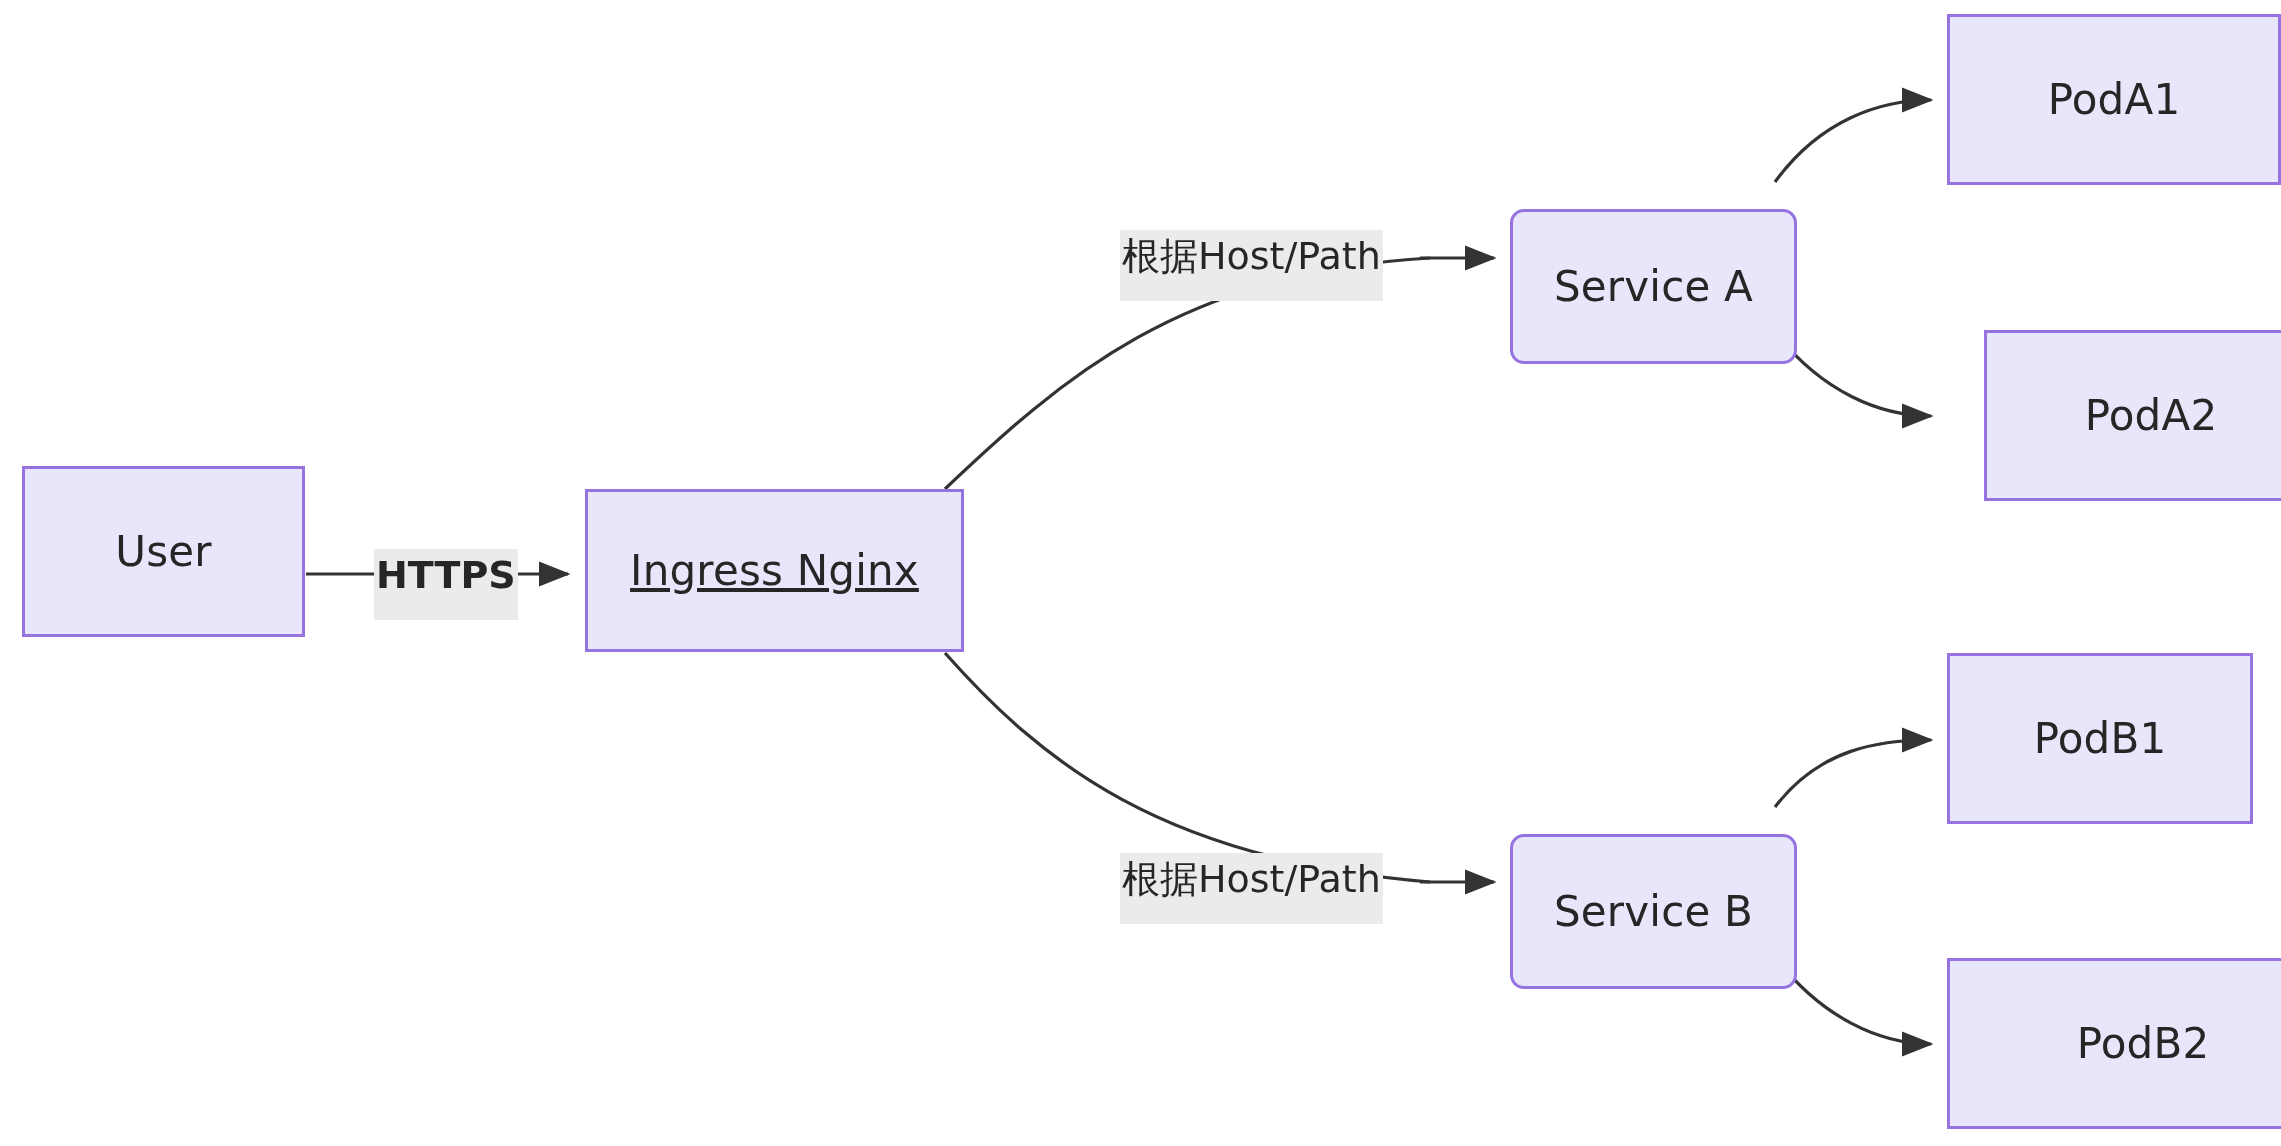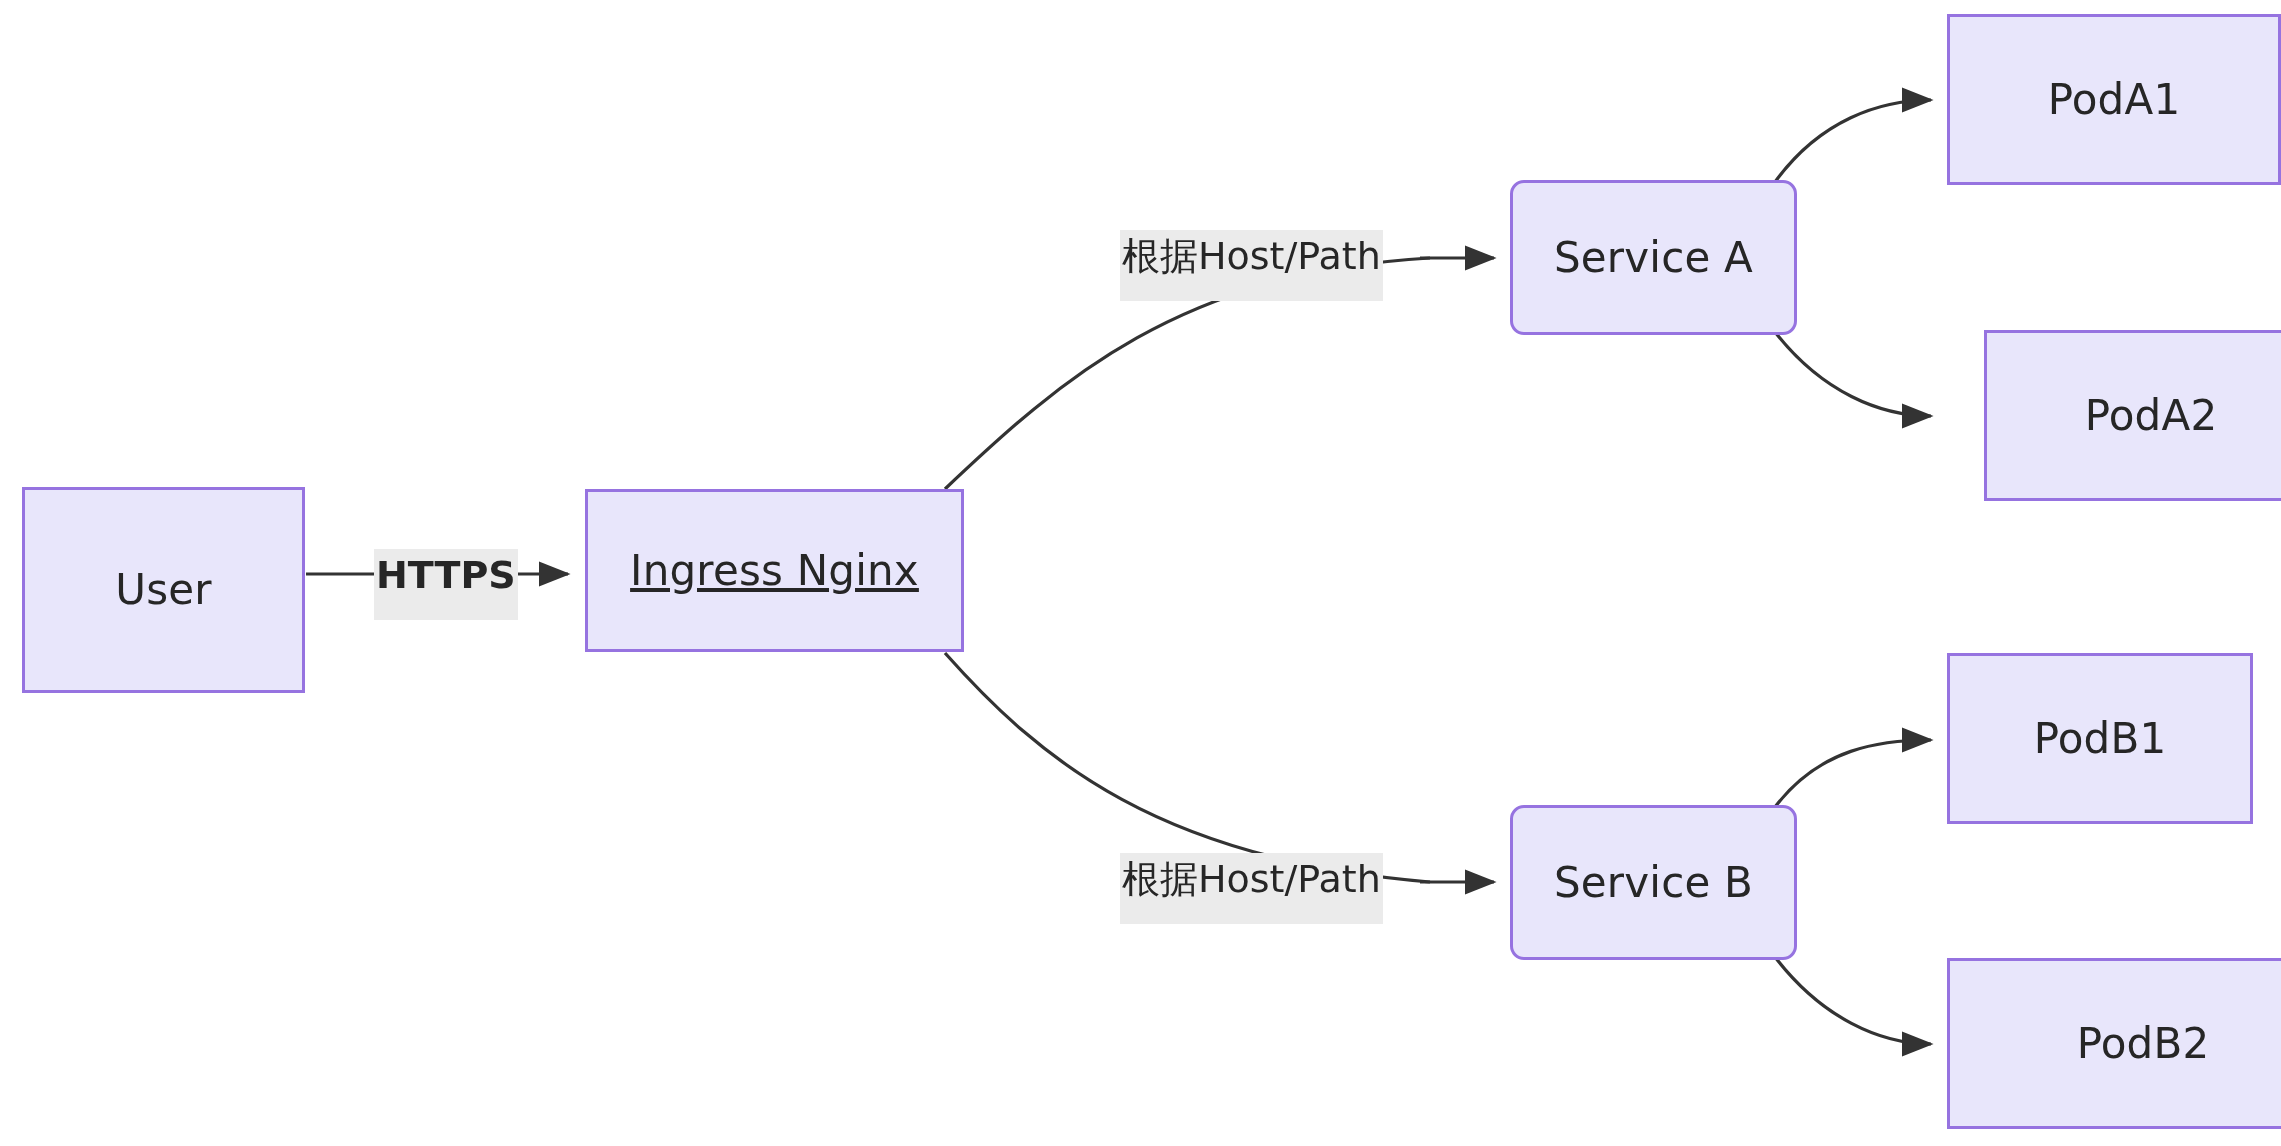--- a/index.html
+++ b/index.html
@@ -36,20 +36,21 @@
     align-items: center;
     justify-content: center;
     color: #262626;
     font-size: 42px;
     font-weight: 400;
     letter-spacing: 0.2px;
     z-index: 5;
   }
   .node.rounded {
     border-radius: 14px;
+    margin-top: 29px;
   }
   .node-label {
     display: block;
     white-space: nowrap;
     line-height: 1;
   }
   .edge-label {
     position: absolute;
     background: #ebebeb;
     color: #262626;
@@ -83,21 +84,21 @@
 
     <path d="M 1775 182 C 1820 120, 1880 100, 1931 100" fill="none" stroke="#333333" stroke-width="3.2" marker-end="url(#arrowhead)"></path>
 
     <path d="M 1775 332 C 1822 392, 1880 416, 1931 416" fill="none" stroke="#333333" stroke-width="3.2" marker-end="url(#arrowhead)"></path>
 
     <path d="M 1775 807 C 1820 748, 1880 740, 1931 740" fill="none" stroke="#333333" stroke-width="3.2" marker-end="url(#arrowhead)"></path>
 
     <path d="M 1775 957 C 1822 1018, 1880 1044, 1931 1044" fill="none" stroke="#333333" stroke-width="3.2" marker-end="url(#arrowhead)"></path>
   </svg>
 
-  <div class="node" style="left:22px; top:487px; width:283px; height:206px;">
+  <div class="node" style="left:22px; top:466px; width:283px; height:171px;">
     <span class="node-label">User</span>
   </div>
 
   <div class="node" style="left:585px; top:489px; width:379px; height:163px;text-decoration:underline;">
     <span class="node-label">Ingress Nginx</span>
   </div>
 
   <div class="node rounded" style="left:1510px; top:180px; width:287px; height:155px;">
     <span class="node-label">Service A</span>
   </div>

